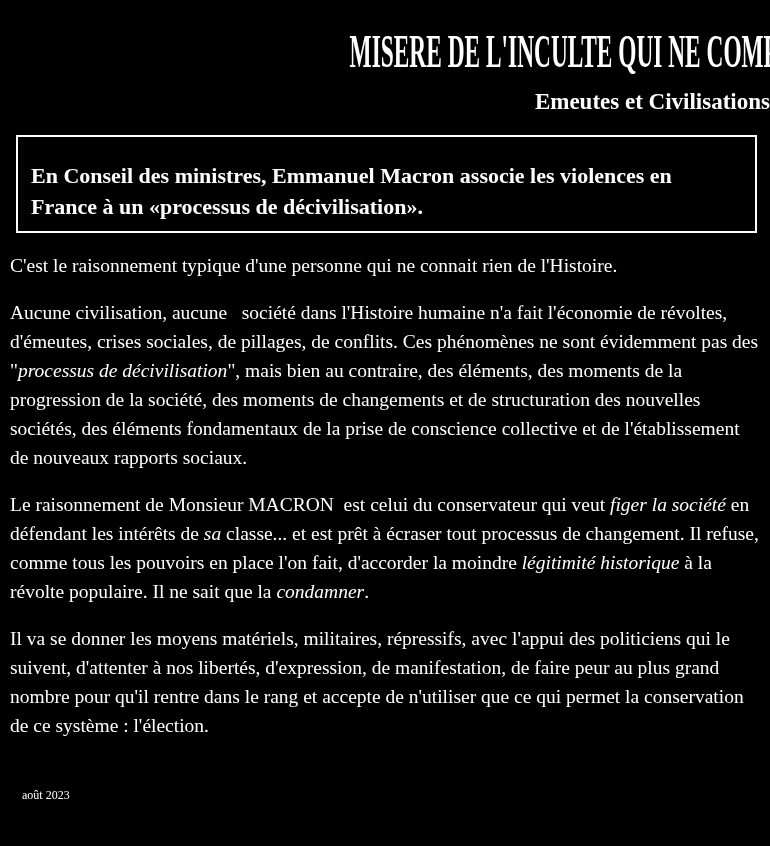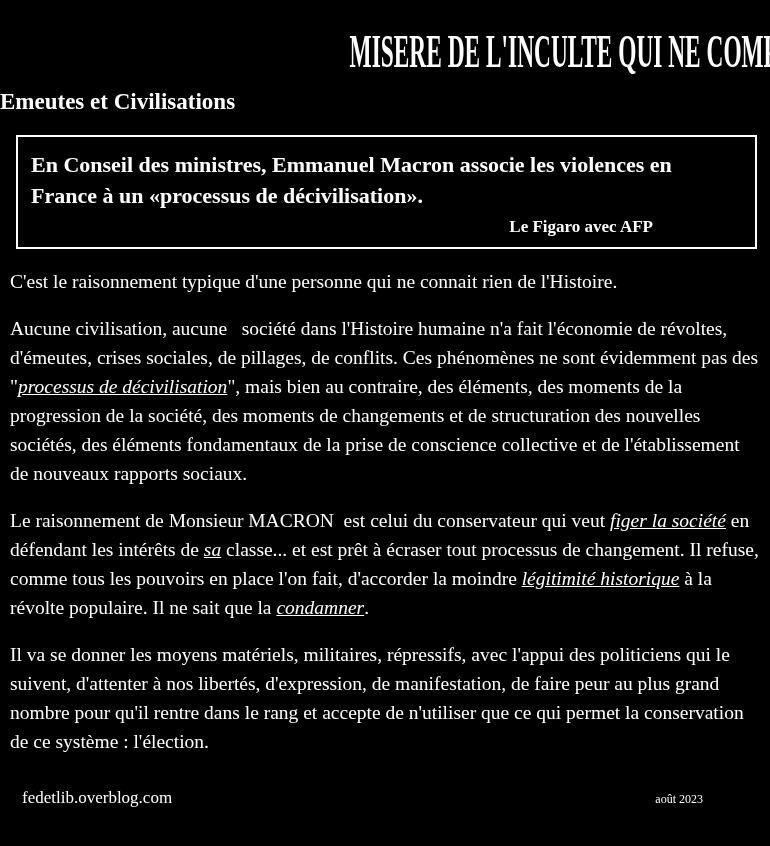--- a/index.html
+++ b/index.html
@@ -21,30 +21,30 @@
     font-size: 46px;
     line-height: 53px;
     font-weight: bold;
     white-space: nowrap;
     letter-spacing: 0px;
   }
   .title-text { display: inline-block; transform-origin: 50% 50%; }
 
   .subtitle {
     margin: 11px 0 0 0;
-    text-align: left;
+    text-align: right;
     font-size: 23px;
     line-height: 26px;
     font-weight: bold;
   }
 
   .quote-box {
     margin: 20px 13px 2px 16px;
     border: 2px solid #ffffff;
-    padding: 12px 12px 9px 13px;
+    padding: 23px 12px 9px 13px;
   }
   .quote-text {
     margin: 0;
     font-size: 22px;
     line-height: 31px;
     font-weight: bold;
   }
   .attribution {
     margin: 5px 90px 0 0;
     font-size: 17px;
@@ -53,21 +53,21 @@
     text-align: right;
   }
 
   .article {
     margin: 0 10px;
     font-size: 19.5px;
     line-height: 29px;
   }
   .article p { margin: 18px 0 0 0; }
   .article p.first { margin-top: 18px; }
-  .article i { font-style: italic; text-decoration: underline; }
+  .article i { font-style: italic; }
 
   .footer {
     position: absolute;
     left: 0; right: 0;
     top: 788px;
     display: flex;
     justify-content: space-between;
     align-items: baseline;
     padding: 0 67px 0 22px;
   }
@@ -78,28 +78,26 @@
 <body>
 
 <div class="page">
 
   <h1 class="title"><span class="title-text" style="transform: scaleX(0.508015);">MISERE DE L'INCULTE QUI NE COMPREND RIEN A L'HISTOIRE</span></h1>
 
   <h2 class="subtitle">Emeutes et Civilisations</h2>
 
   <section class="quote-box">
     <p class="quote-text">En Conseil des ministres, Emmanuel Macron associe les violences en France à un «processus de décivilisation».</p>
-    <p class="attribution">Le Figaro avec AFP</p>
   </section>
 
   <article class="article">
     <p class="first"><span>C'est le raisonnement typique d'une personne qui ne connait rien de l'Histoire.</span></p>
     <p><span>Aucune civilisation, aucune&nbsp;&nbsp; société dans l'Histoire humaine n'a fait l'économie de révoltes, d'émeutes, crises sociales, de pillages, de conflits. Ces phénomènes ne sont évidemment pas des "</span><i>processus de décivilisation</i><span>", mais bien au contraire, des éléments, des moments de la progression de la société, des moments de changements et de structuration des nouvelles sociétés, des éléments fondamentaux de la prise de conscience collective et de l'établissement de nouveaux rapports sociaux.</span></p>
     <p><span>Le raisonnement de Monsieur MACRON&nbsp; est celui du conservateur qui veut </span><i>figer la société</i><span> en défendant les intérêts de </span><i>sa</i><span> classe... et est prêt à écraser tout processus de changement. Il refuse, comme tous les pouvoirs en place l'on fait, d'accorder la moindre </span><i>légitimité historique</i><span> à la révolte populaire. Il ne sait que la </span><i>condamner</i><span>.</span></p>
     <p><span>Il va se donner les moyens matériels, militaires, répressifs, avec l'appui des politiciens qui le suivent, d'attenter à nos libertés, d'expression, de manifestation, de faire peur au plus grand nombre pour qu'il rentre dans le rang et accepte de n'utiliser que ce qui permet la conservation de ce système : l'élection.</span></p>
   </article>
 
   <footer class="footer">
-    <span class="site">fedetlib.overblog.com</span>
     <span class="date">août 2023</span>
   </footer>
 
 </div>
 
 </body></html>

